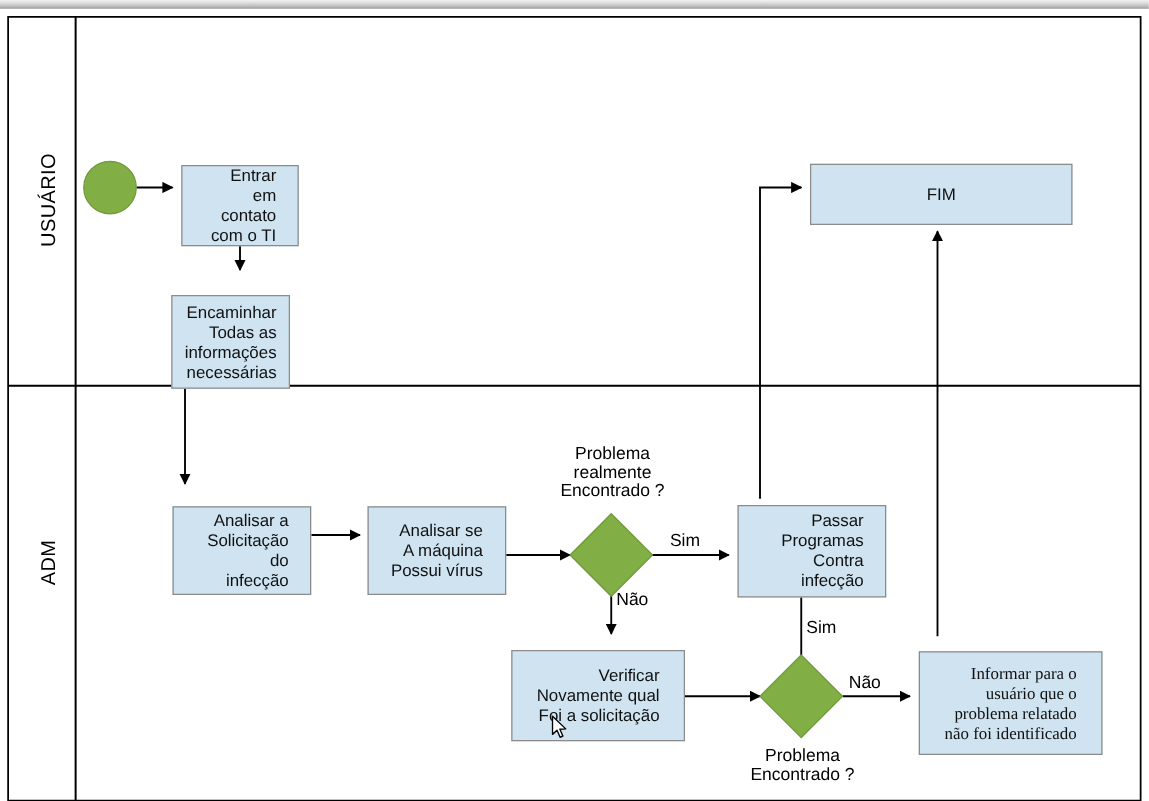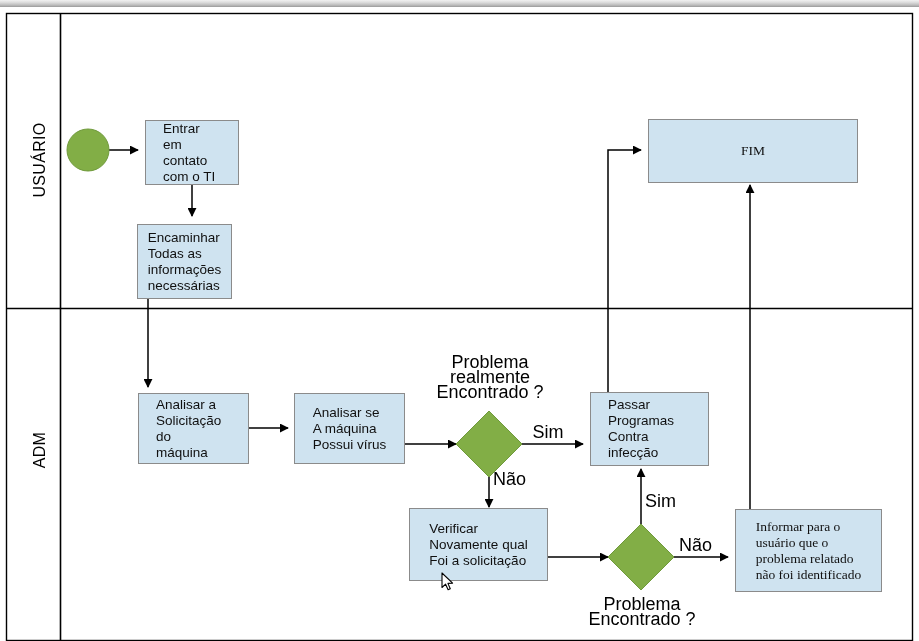--- a/index.html
+++ b/index.html
@@ -38,39 +38,40 @@
   }
   
   .node {
     position: absolute;
     box-sizing: border-box;
     background: #cfe3f0;
     border: 1px solid #8b8b8b;
     display: flex;
     align-items: center;
     justify-content: center;
-    text-align: left;
+    text-align: right;
     color: #101010;
     font-size: 13.5px;
     line-height: 16px;
     padding: 2px 17px;
     white-space: pre-line;
+    margin-top: 12px;
   }
   .lane-label {
     position: absolute;
     color: #000000;
     font-size: 16px;
     letter-spacing: .3px;
     transform-origin: center center;
     white-space: nowrap;
   }
   .edge-label {
     position: absolute;
     color: #000000;
-    font-size: 18px;
+    font-size: 14px;
     line-height: 15px;
     white-space: pre-line;
     text-align: center;
   }
   .cursor {
     position: absolute;
     width: 14px;
     height: 20px;
     pointer-events: none;
   }
@@ -139,25 +140,25 @@
 
     <div class="node" style="left:145px; top:113px; width:94px; height:65px;">Entrar em
 contato
 com o TI</div>
 
     <div class="node" style="left:137px; top:217px; width:95px; height:75px;">Encaminhar
 Todas as
 informações
 necessárias</div>
 
-    <div class="node" style="left:648px; top:112px; width:210px; height:64px;font-family:Liberation Serif, serif;">FIM</div>
+    <div class="node" style="left:648px; top:112px; width:210px; height:49px;">FIM</div>
 
     <div class="node" style="left:138px; top:386px; width:111px; height:71px;">Analisar a
 Solicitação do
-máquina</div>
+infecção</div>
 
     <div class="node" style="left:294px; top:386px; width:111px; height:71px;">Analisar se
 A máquina
 Possui vírus</div>
 
     <div class="node" style="left:590px; top:385px; width:119px; height:74px;">Passar
 Programas
 Contra infecção</div>
 
     <div class="node" style="left:409px; top:501px; width:139px; height:73px;">Verificar

